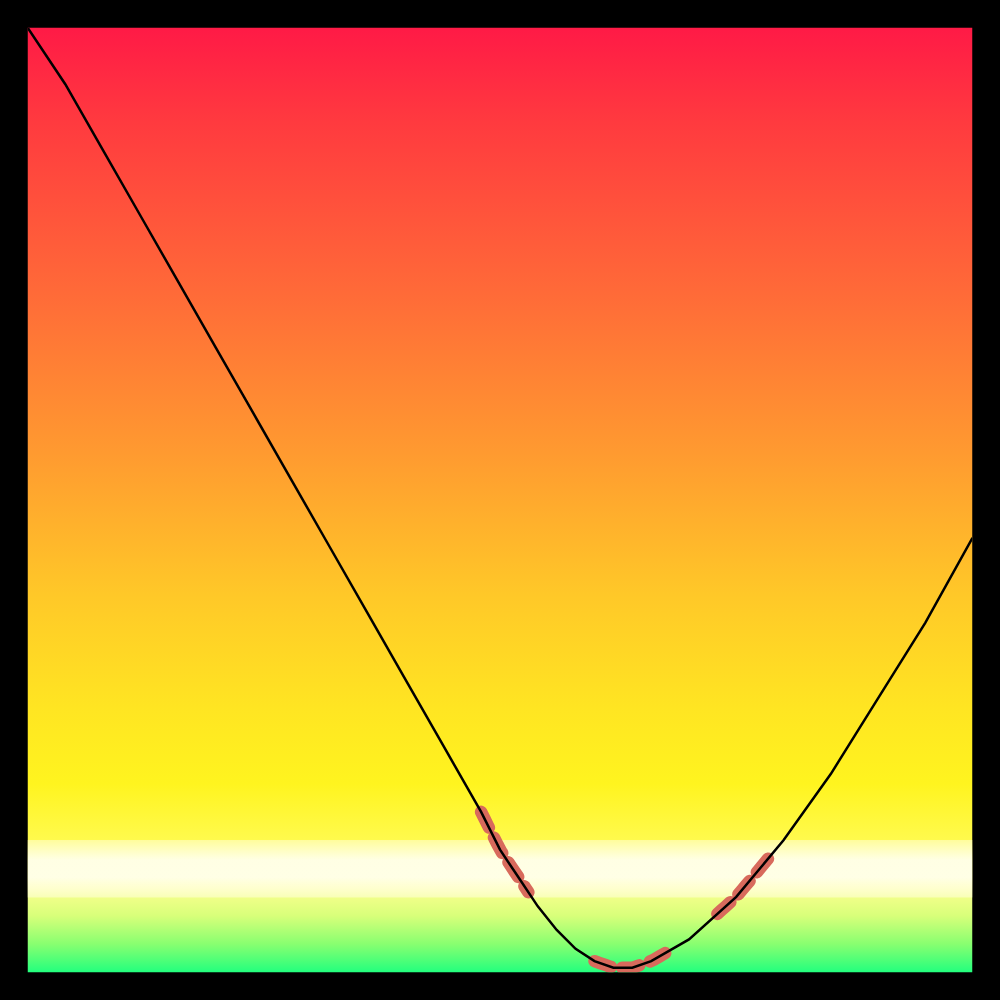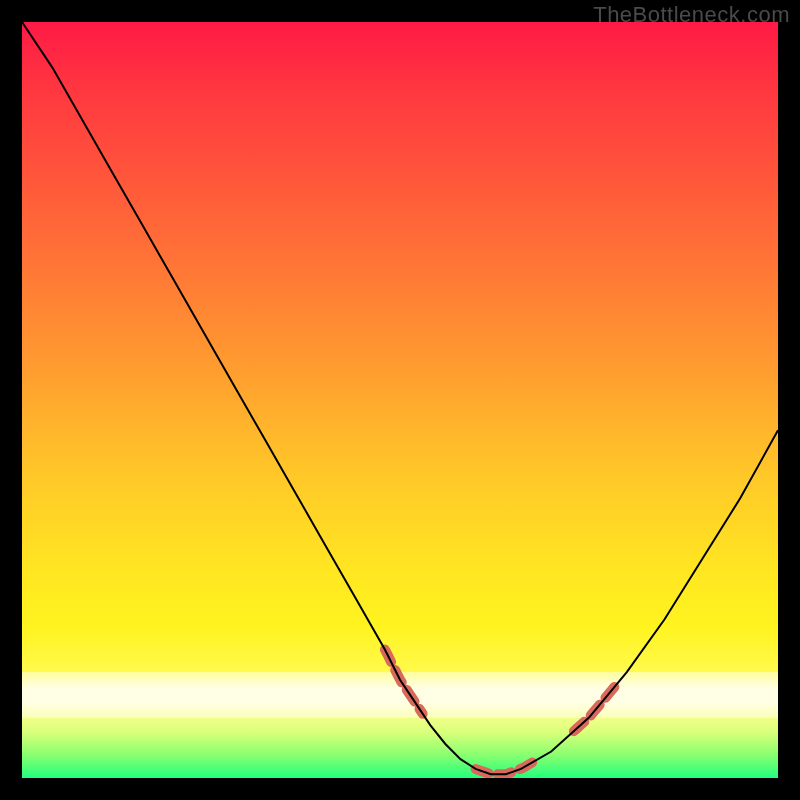--- a/index.html
+++ b/index.html
@@ -84,14 +84,13 @@
       <g>
           <path d="M48.00 83.00 L48.36 83.71 L48.71 84.43 L49.07 85.14 L49.43 85.86 L49.79 86.57 L50.14 87.21 L50.50 87.75 L50.86 88.29 L51.21 88.82 L51.57 89.36 L51.93 89.89 L52.29 90.43 L52.64 90.96 L53.00 91.50 " fill="none" stroke="#d86a5c" stroke-linecap="round" vector-effect="non-scaling-stroke" stroke-width="10" stroke-dasharray="14 9"></path>
           <path d="M60.00 98.80 L60.57 99.00 L61.14 99.20 L61.71 99.40 L62.29 99.50 L62.86 99.50 L63.43 99.50 L64.00 99.50 L64.57 99.30 L65.14 99.10 L65.71 98.90 L66.29 98.64 L66.86 98.31 L67.43 97.98 L68.00 97.65 " fill="none" stroke="#d86a5c" stroke-linecap="round" vector-effect="non-scaling-stroke" stroke-width="10" stroke-dasharray="14 9"></path>
           <path d="M73.00 93.80 L73.43 93.41 L73.86 93.03 L74.29 92.64 L74.71 92.26 L75.14 91.83 L75.57 91.31 L76.00 90.80 L76.43 90.29 L76.86 89.77 L77.29 89.26 L77.71 88.74 L78.14 88.23 L78.57 87.71 L79.00 87.20 " fill="none" stroke="#d86a5c" stroke-linecap="round" vector-effect="non-scaling-stroke" stroke-width="10" stroke-dasharray="14 9"></path>
         </g>
       <g>
           <path d="M0.00 0.00 L4.00 6.00 L8.00 13.00 L12.00 20.00 L16.00 27.00 L20.00 34.00 L24.00 41.00 L28.00 48.00 L32.00 55.00 L36.00 62.00 L40.00 69.00 L44.00 76.00 L48.00 83.00 L50.00 87.00 L52.00 90.00 L54.00 93.00 L56.00 95.50 L58.00 97.50 L60.00 98.80 L62.00 99.50 L64.00 99.50 L66.00 98.80 L70.00 96.50 L75.00 92.00 L80.00 86.00 L85.00 79.00 L90.00 71.00 L95.00 63.00 L100.00 54.00 " fill="none" stroke="#000000" stroke-width="2" vector-effect="non-scaling-stroke"></path>
         </g>
     </svg>
   </div>
-  <div class="watermark">TheBottleneck.com</div>
 </div>
 
 </body></html>

